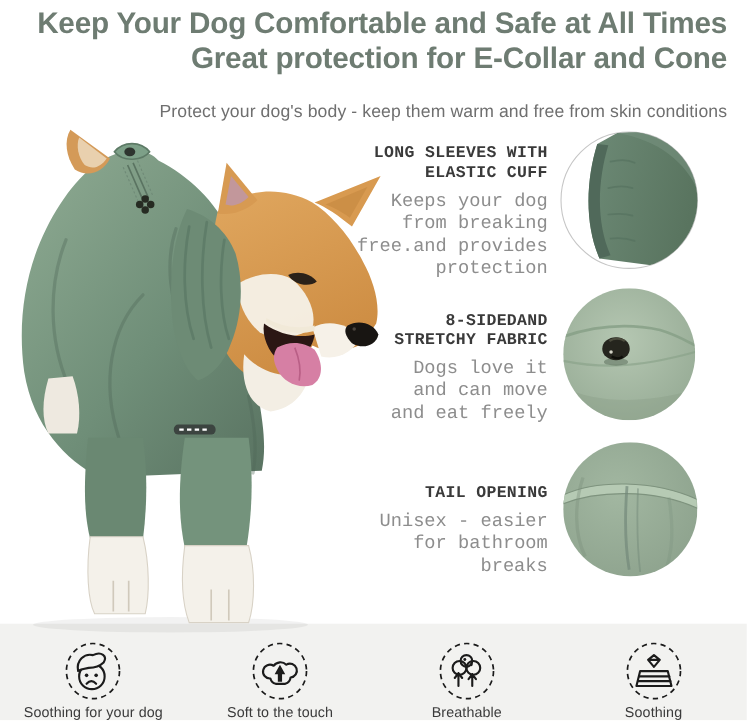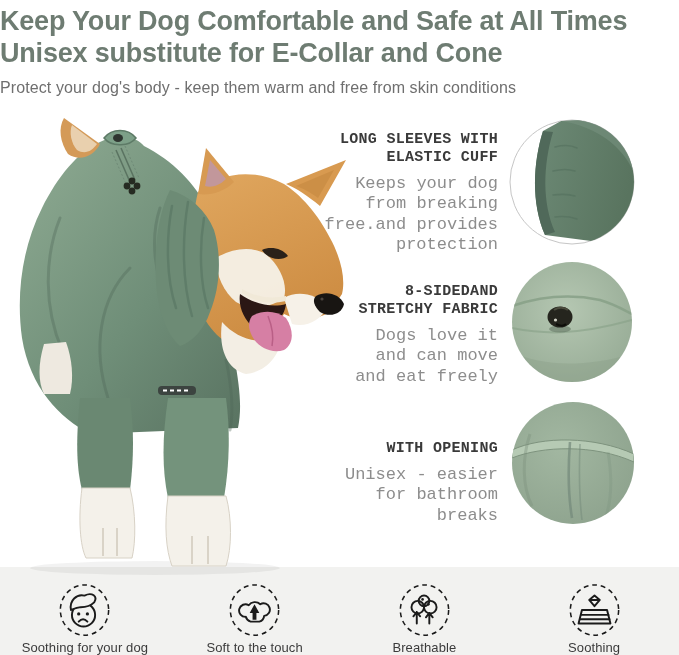--- a/index.html
+++ b/index.html
@@ -1,27 +1,27 @@
 <!DOCTYPE html>
 <html style="--headline: #6e7c72; --subtitle: #6f6f6f; --callout-title: #3a3a3a; --callout-body: #8d8d8d; --suit-green: #74937c; --footer-panel: #f2f2f0;"><head>
 <meta charset="utf-8">
 <style>
   html,body{margin:0;padding:0;background:#ffffff;}
   .canvas{
     position:relative;width:679px;height:655px;background:#fff;overflow:hidden;
     font-family:"Liberation Sans", sans-serif;
   }
   
-  .header{position:absolute;top:5px;left:0;right:18px;text-align:left;}
+  .header{position:absolute;top:5px;left:0;right:18px;text-align:right;}
   .title-line{
     font-size:27px;font-weight:700;color:var(--headline,#6e7c72);
     line-height:1.2;letter-spacing:-0.2px;white-space:nowrap;
   }
   .subtitle{
-    font-size:16px;color:var(--subtitle,#6f6f6f);margin-top:9px;letter-spacing:.1px;
+    font-size:16px;color:var(--subtitle,#6f6f6f);margin-top:23px;letter-spacing:.1px;
   }
   
   .callout{position:absolute;text-align:right;font-family:Liberation Mono, monospace;}
   .callout-title{
     font-size:15px;font-weight:700;color:var(--callout-title,#3a3a3a);
     line-height:1.2;letter-spacing:.3px;
   }
   .callout-body{
     font-size:17px;color:var(--callout-body,#8d8d8d);line-height:1.2;margin-top:7px;
   }
@@ -46,21 +46,21 @@
   .ic{stroke:#1b1b1b;stroke-width:2;fill:none;stroke-linecap:round;stroke-linejoin:round;}
   .ring{stroke:#1b1b1b;stroke-width:1.6;fill:none;stroke-dasharray:5 4;}
 </style>
 </head>
 <body>
 
 <div class="canvas">
 
   <div class="header">
     <div class="title-line">Keep Your Dog Comfortable and Safe at All Times</div>
-    <div class="title-line">Unisex substitute for E-Collar and Cone</div>
+    <div class="title-line">Great protection for E-Collar and Cone</div>
     <div class="subtitle">Protect your dog's body - keep them warm and free from skin conditions</div>
   </div>
 
   <svg class="dog" width="358" height="480" viewBox="0 0 358 480">
     <defs>
       <linearGradient id="gGreen" x1="0" y1="0" x2="1" y2="1">
         <stop offset="0" stop-color="#8fab93"></stop>
         <stop offset="0.55" stop-color="#6f8e78"></stop>
         <stop offset="1" stop-color="#57705f"></stop>
       </linearGradient>
@@ -206,21 +206,21 @@
       <path d="M0,120 L120,120 L120,92 C70,106 30,104 0,90 Z" fill="#879c85" opacity="0.35"></path>
       <ellipse cx="48" cy="67" rx="11" ry="3.5" fill="#5c6f5c" opacity="0.55"></ellipse>
       <ellipse cx="48" cy="55" rx="12.5" ry="10.5" fill="#25251e"></ellipse>
       <path d="M42,48 C46,45 52,45 56,48" stroke="#4a4a3c" stroke-width="2" fill="none"></path>
       <path d="M44,62 C48,64 52,64 54,62" stroke="#0e0e0a" stroke-width="2" fill="none"></path>
       <circle cx="43.5" cy="58" r="1.6" fill="#e8e8da" opacity="0.9"></circle>
     </g>
   </svg>
 
   <div class="callout" id="callout-3">
-    <div class="callout-title">WITH OPENING</div>
+    <div class="callout-title">TAIL OPENING</div>
     <div class="callout-body">Unisex - easier for bathroom breaks</div>
   </div>
   <svg class="closeup" id="closeup-3" width="122" height="122" viewBox="0 0 122 122">
     <defs>
       <radialGradient id="rg3" cx="0.4" cy="0.38" r="0.8">
         <stop offset="0" stop-color="#a2b7a1"></stop>
           <stop offset="1" stop-color="#8ba08b"></stop>
       </radialGradient>
       <clipPath id="clip3">
           <circle cx="61" cy="61" r="61"></circle>

